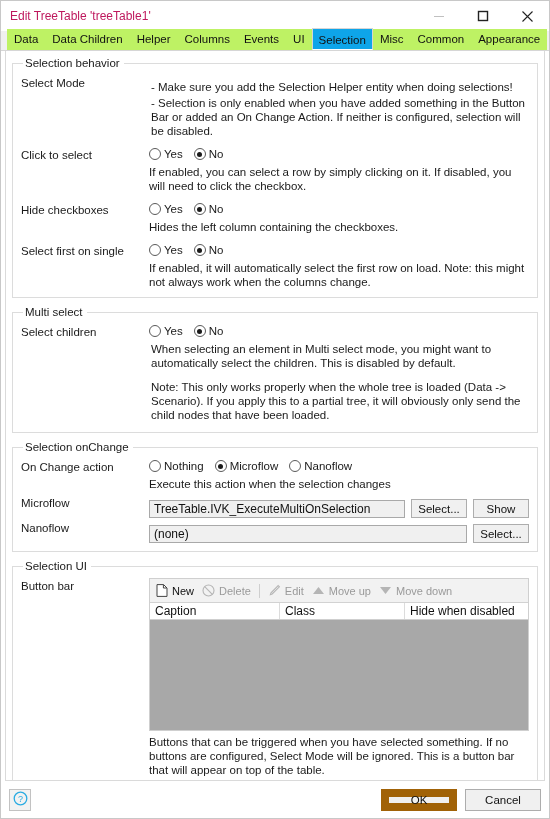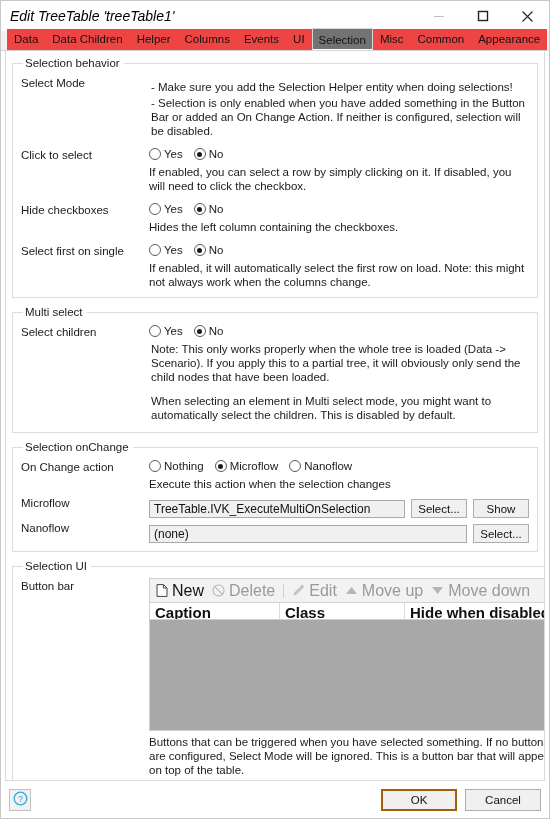--- a/index.html
+++ b/index.html
@@ -19,47 +19,47 @@
     border: 1px solid #c8c8c8;
     display: flex; flex-direction: column;
   }
   
   .titlebar {
     height: 30px; flex: 0 0 30px;
     display: flex; align-items: center;
     background: #ffffff;
     padding-left: 9px;
   }
-  .title-text { font-size: 14px; color: #000000; white-space: nowrap; font-style: italic; }
+  .title-text { font-size: 12px; color: #be185d; white-space: nowrap; }
   .title-spacer { flex: 1; }
   .wbtn {
     width: 44px; height: 30px;
     display: flex; align-items: center; justify-content: center;
     background: transparent;
   }
   .wbtn svg { display: block; }
   
   .tabstrip {
     height: 20px; flex: 0 0 20px;
     display: flex; align-items: flex-end;
     background: #f0f0f0;
     padding-left: 6px;
     position: relative;
     border-bottom: 1px solid #d6d6d6;
   }
   .tab {
     padding: 2px 6px 3px 6px;
     font-size: 11.5px; line-height: 14px;
     color: #111; white-space: nowrap;
-    background: #ef4444;
+    background: #bef264;
     border: 1px solid transparent;
     position: relative; top: 0px;
   }
   .tab.active {
-    background: #737373;
+    background: #0ea5e9;
     border: 1px solid #d6d6d6;
     border-bottom: 1px solid #ffffff;
     height: 22px;
     margin-top: -4px;
     padding-top: 4px;
     z-index: 3;
   }
   
   .content {
     flex: 1 1 auto;
@@ -121,28 +121,28 @@
     display: flex; align-items: center; justify-content: center;
     padding: 0 6px; white-space: nowrap;
   }
   
   .bbar { border: 1px solid #cfcfcf; background: #ffffff; }
   .bbar-tools {
     height: 24px; display: flex; align-items: center;
     background: #f2f2f2; padding: 0 6px; gap: 8px;
     border-bottom: 1px solid #d2d2d2;
   }
-  .tool { display: flex; align-items: center; gap: 4px; font-size: 16px; color: #111; white-space: nowrap; }
+  .tool { display: flex; align-items: center; gap: 4px; font-size: 11px; color: #111; white-space: nowrap; }
   .tool.disabled { color: #9a9a9a; }
   .tool svg { display: block; }
   .tsep { width: 1px; height: 14px; background: #cfcfcf; }
   .bbar-head { display: flex; height: 17px; border-bottom: 1px solid #cfcfcf; background: #fff; }
   .bbar-head > div {
-    font-size: 15px; color: #111; padding: 1px 5px;
-    border-right: 1px solid #dcdcdc; overflow: hidden; white-space: nowrap; font-weight: bold;
+    font-size: 12px; color: #111; padding: 1px 5px;
+    border-right: 1px solid #dcdcdc; overflow: hidden; white-space: nowrap;
   }
   .bh1 { width: 130px; flex: 0 0 130px; }
   .bh2 { width: 125px; flex: 0 0 125px; }
   .bh3 { flex: 1 1 auto; border-right: none !important; }
   .bbar-body { height: 110px; background: #a8a8a8; }
   
   .footer {
     flex: 0 0 37px; height: 37px;
     display: flex; align-items: center;
     padding: 0 8px; gap: 8px;
@@ -153,21 +153,21 @@
     border: 1px solid #c2c2c2; background: #f2f2f2;
     display: flex; align-items: center; justify-content: center;
   }
   .footer-spacer { flex: 1; }
   .fbtn {
     width: 76px; height: 22px;
     display: flex; align-items: center; justify-content: center;
     background: #f0f0f0; border: 1px solid #adadad;
     font-size: 11.5px; color: #111;
   }
-  .fbtn.default { border: 2px solid #a16207; }
+  .fbtn.default { border: 8px solid #a16207; }
 </style>
 </head>
 <body>
 
 <div class="window">
 
   <div class="titlebar">
     <div class="title-text">Edit TreeTable 'treeTable1'</div>
     <div class="title-spacer"></div>
     <div class="wbtn">
@@ -276,22 +276,22 @@
             <label class="radio">
               <span class="rdot"></span>
               <span>Yes</span>
             </label>
             <label class="radio">
               <span class="rdot on"></span>
               <span>No</span>
             </label>
           </div>
           <div class="helptext" style="margin-bottom:0">
+            <p>When selecting an element in Multi select mode, you might want to automatically select the children. This is disabled by default.</p>
             <p>Note: This only works properly when the whole tree is loaded (Data -&gt; Scenario). If you apply this to a partial tree, it will obviously only send the child nodes that have been loaded.</p>
-            <p>When selecting an element in Multi select mode, you might want to automatically select the children. This is disabled by default.</p>
           </div>
         </div>
       </div>
     </fieldset>
 
     <fieldset class="group">
       <legend>Selection onChange</legend>
 
       <div class="row">
         <div class="rlabel">On Change action</div>

